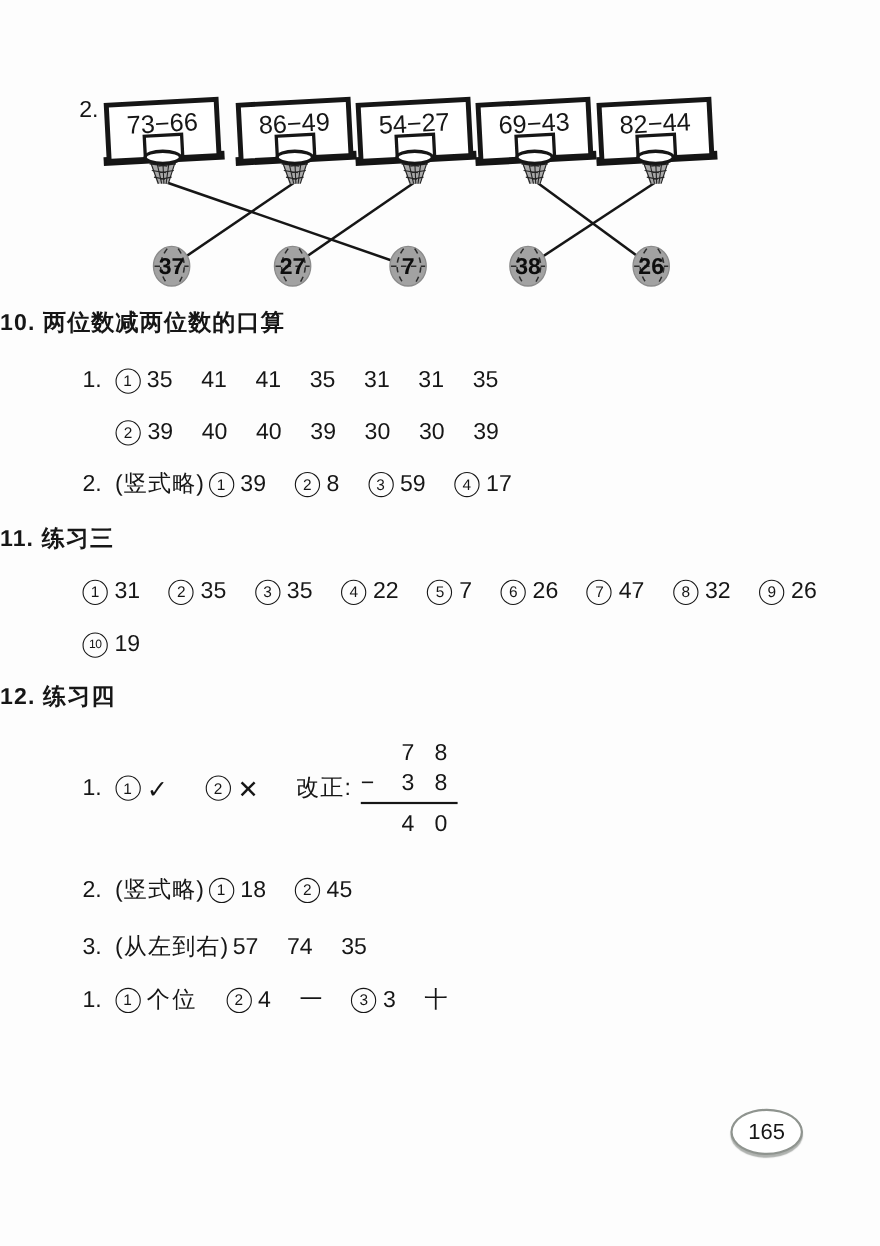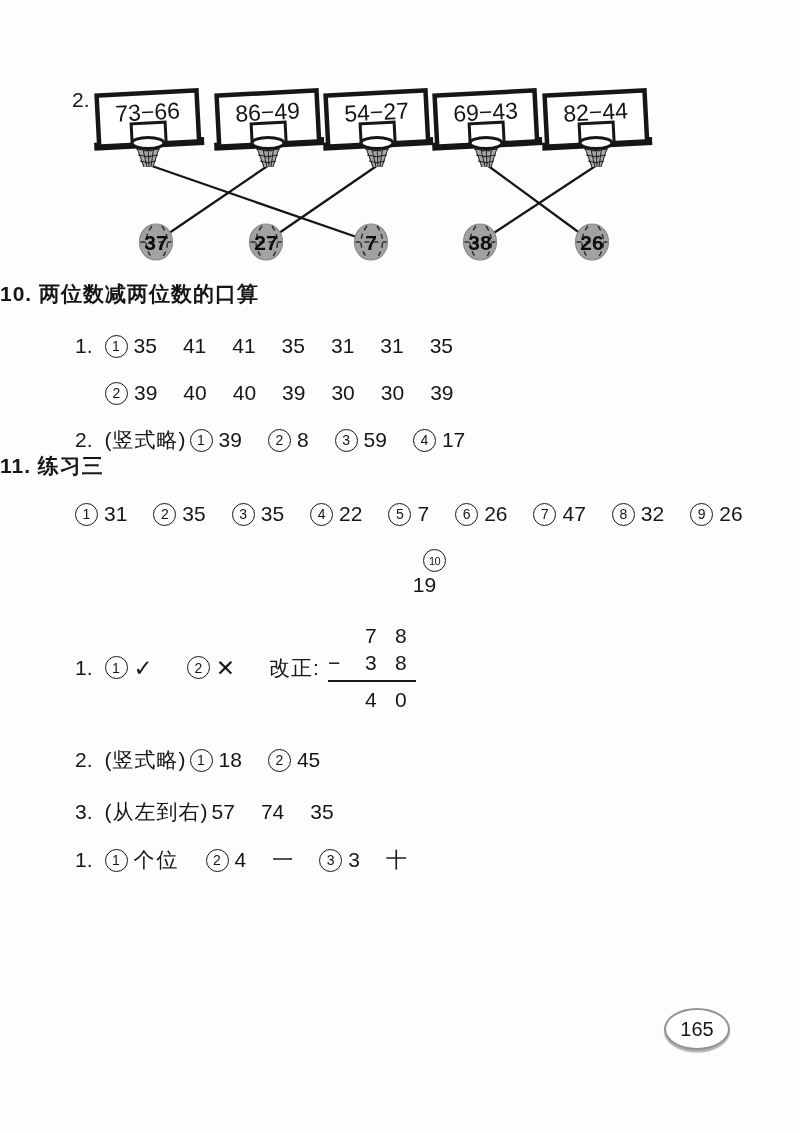--- a/index.html
+++ b/index.html
@@ -275,45 +275,46 @@
       <span class="sg-n">(竖式略)</span>
       <span class="sg-c">1</span>
       <span class="sg-t">39</span>
       <span class="sg-c">2</span>
       <span class="sg-t">8</span>
       <span class="sg-c">3</span>
       <span class="sg-t">59</span>
       <span class="sg-c">4</span>
       <span class="sg-t">17</span>
     </div>
-    <div class="section-title" style="">11. 练习三</div>
+    <div class="section-title" style="margin-top: 24px;">11. 练习三</div>
     <div class="answer-row" style="margin-top: 22px;">
       <span class="sg-c">1</span>
       <span class="sg-t">31</span>
       <span class="sg-c">2</span>
       <span class="sg-t">35</span>
       <span class="sg-c">3</span>
       <span class="sg-t">35</span>
       <span class="sg-c">4</span>
       <span class="sg-t">22</span>
       <span class="sg-c">5</span>
       <span class="sg-t">7</span>
       <span class="sg-c">6</span>
       <span class="sg-t">26</span>
       <span class="sg-c">7</span>
       <span class="sg-t">47</span>
       <span class="sg-c">8</span>
       <span class="sg-t">32</span>
       <span class="sg-c">9</span>
       <span class="sg-t">26</span>
     </div>
-    <div class="answer-row" style="margin-top: 22px; flex-direction: column;">
+    <div class="answer-row" style="margin-top: 22px;">
       <span class="sg-c two">10</span>
       <span class="sg-t">19</span>
     </div>
+    <div class="section-title" style="margin-top: 22px;">12. 练习四</div>
     <div class="answer-row" style="margin-top: 24px;">
       <span class="sg-prefix">1.</span>
       <span class="sg-c">1</span>
       <span class="sg-k">✓</span>
       <span class="sg-c">2</span>
       <span class="sg-k">✕</span>
       <span class="sg-lbl">改正:</span>
       <span class="vcalc">
         <span class="vrow ">
           <span class="vop"></span>

